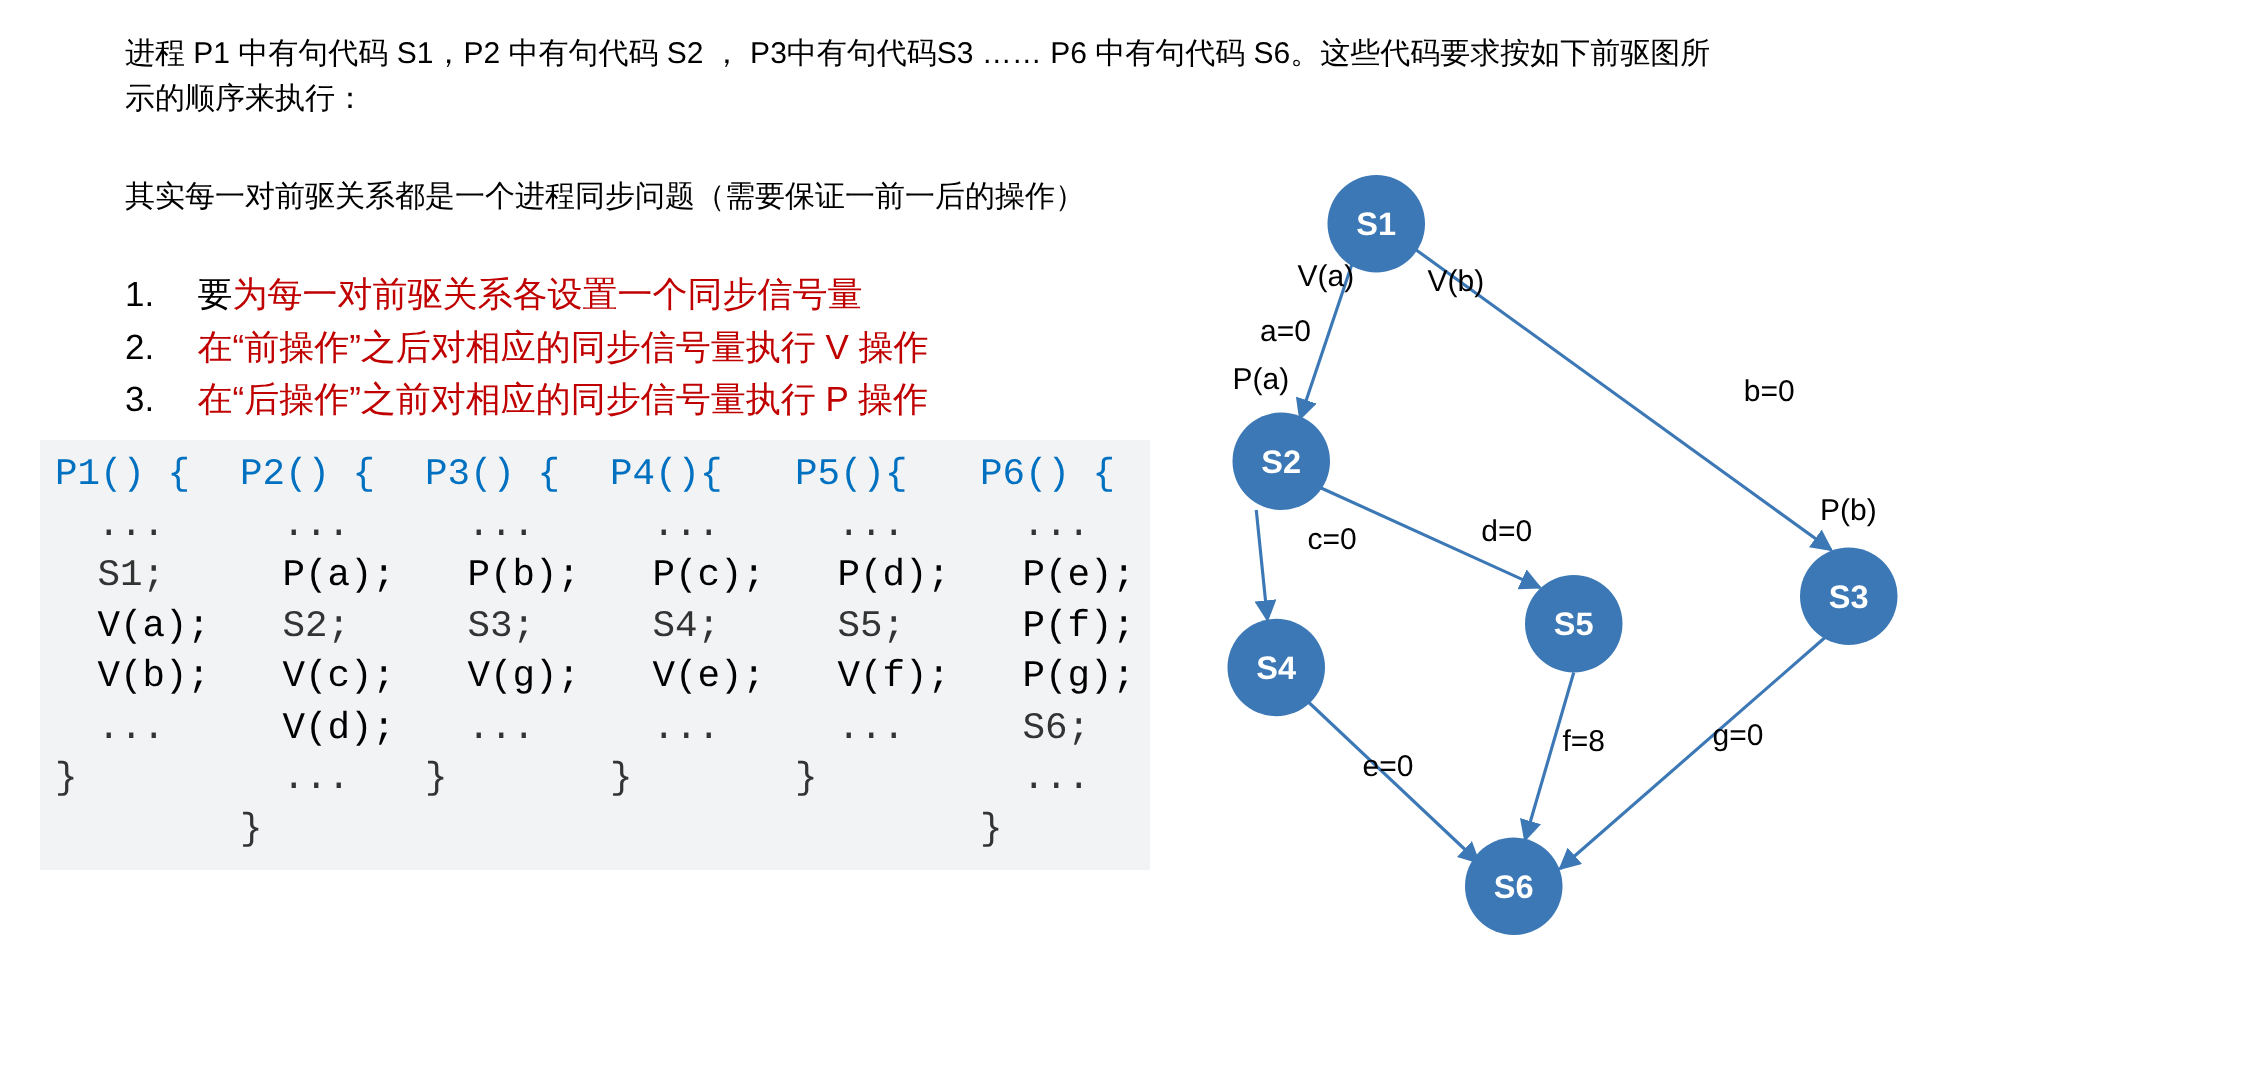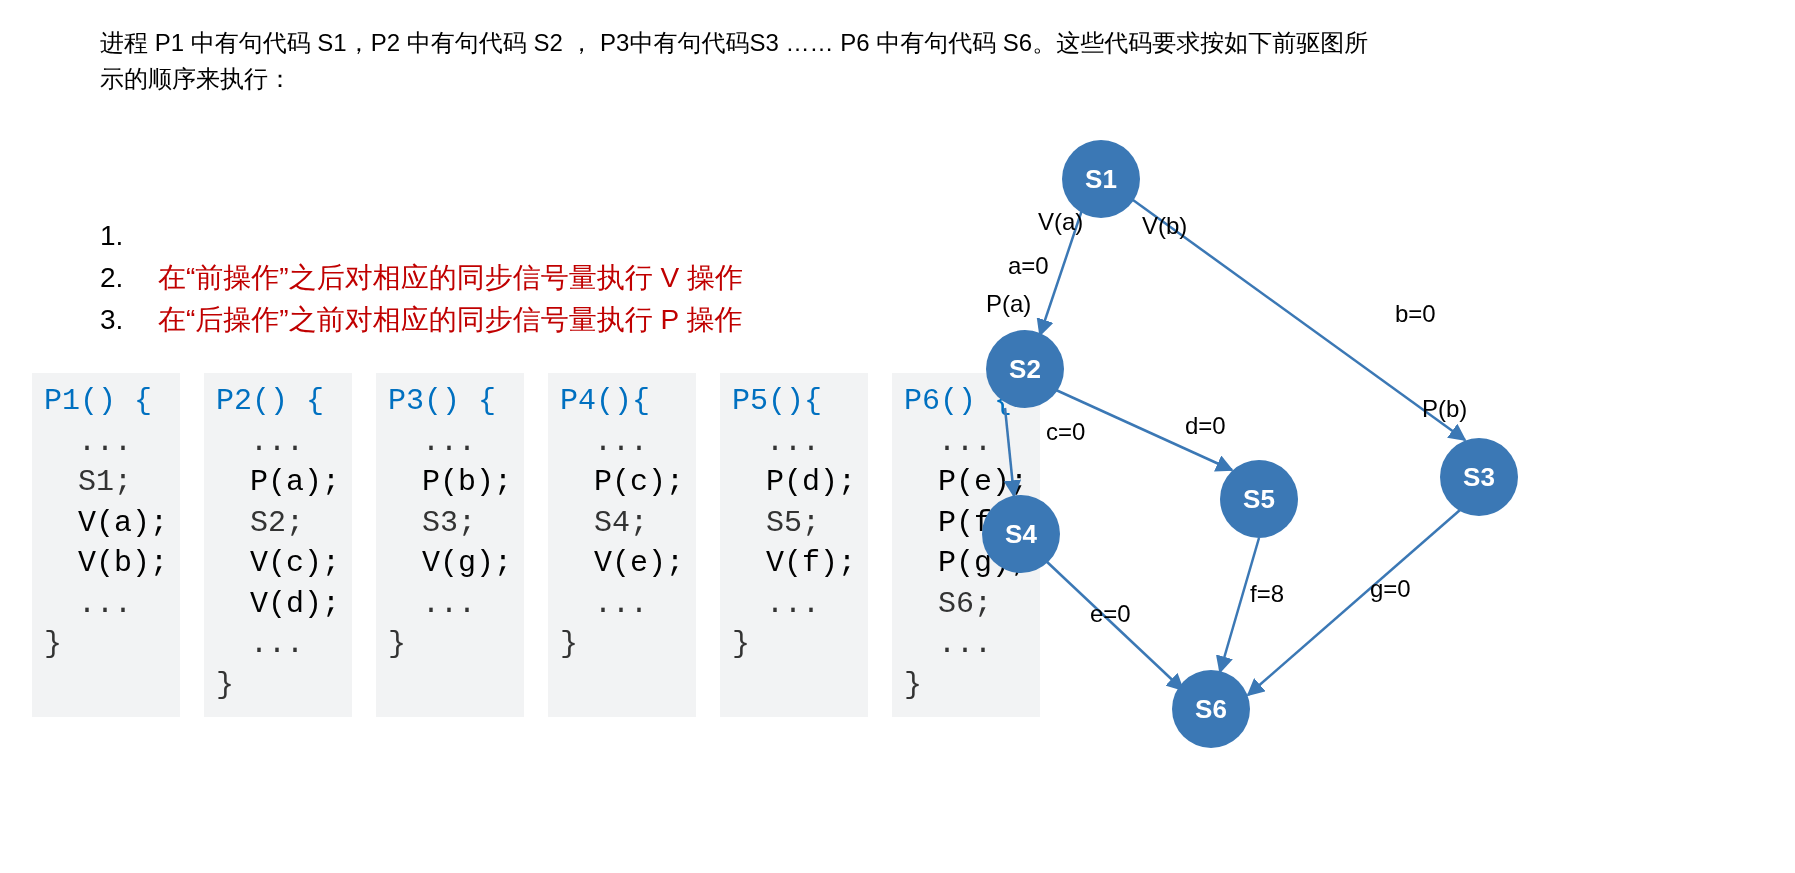--- a/index.html
+++ b/index.html
@@ -4,21 +4,21 @@
 <style>
   *{box-sizing:border-box;margin:0;padding:0}
   body{font-family:"Microsoft YaHei","PingFang SC",sans-serif;background:#fff;width:1795px;height:873px;position:relative;color:#000}
   .text-block{position:absolute;left:100px;font-size:24px;line-height:1.5}
   .intro{top:25px;width:1280px}
   .explain{top:140px;width:900px}
   .list{position:absolute;left:100px;top:215px;font-size:28px;line-height:1.5}
   .list-row{display:flex}
   .list-num{width:58px}
   .red{color:#c00000}
-  .code-boxes{position:absolute;top:373px;left:32px;display:flex;gap:24px}
+  .code-boxes{position:absolute;top:352px;left:32px;display:flex;}
   .code{background:#f2f3f4;padding:8px 12px 12px;font-family:Consolas,"Courier New",monospace;font-size:30px;line-height:1.35;color:#333;min-width:132px}
   .code .hdr{color:#0070c0;font-weight:400}
   .code .blk{color:#333}
   .code .fn{color:#000000}
   .code .ind{display:inline-block;width:34px}
   .diagram{position:absolute;top:140px;left:1000px;width:570px;height:640px}
   .node{position:absolute;width:78px;height:78px;border-radius:50%;background:#3b78b5;color:#fff;display:flex;align-items:center;justify-content:center;font-size:26px;font-weight:700}
   .n-s1{top:0;left:62px}
   .n-s2{top:190px;left:-14px}
   .n-s3{top:298px;left:440px}
@@ -26,24 +26,26 @@
   .n-s5{top:320px;left:220px}
   .n-s6{top:530px;left:172px}
   .elabel{position:absolute;font-size:24px;color:#000}
   svg.edges{position:absolute;top:0;left:0;width:570px;height:640px;overflow:visible}
 </style>
 </head>
 <body>
 
 <div class="text-block intro">进程 P1 中有句代码 S1，P2 中有句代码 S2 ， P3中有句代码S3 …… P6 中有句代码 S6。这些代码要求按如下前驱图所示的顺序来执行：</div>
 <div class="text-block explain">
+  <div>其实每一对前驱关系都是一个进程同步问题（需要保证一前一后的操作）</div>
 </div>
 <div class="list">
   <div class="list-row">
       <span class="list-num">1.</span>
+      <span><span>要</span><span class="red">为每一对前驱关系各设置一个同步信号量</span></span>
     </div>
   <div class="list-row">
       <span class="list-num">2.</span>
       <span class="red">在“前操作”之后对相应的同步信号量执行 V 操作</span>
     </div>
   <div class="list-row">
       <span class="list-num">3.</span>
       <span class="red">在“后操作”之前对相应的同步信号量执行 P 操作</span>
     </div>
 </div>
@@ -126,19 +128,19 @@
   <div class="node n-s2">S2</div>
   <div class="node n-s3">S3</div>
   <div class="node n-s4">S4</div>
   <div class="node n-s5">S5</div>
   <div class="node n-s6">S6</div>
   <span class="elabel" style="top:68px;left:38px">V(a)</span>
   <span class="elabel" style="top:72px;left:142px">V(b)</span>
   <span class="elabel" style="top:112px;left:8px">a=0</span>
   <span class="elabel" style="top:150px;left:-14px">P(a)</span>
   <span class="elabel" style="top:160px;left:395px">b=0</span>
-  <span class="elabel" style="top:255px;left:422px">P(b)</span>
+  <span class="elabel" style="top:255px;left:456px">P(b)</span>
   <span class="elabel" style="top:278px;left:46px">c=0</span>
   <span class="elabel" style="top:272px;left:185px">d=0</span>
   <span class="elabel" style="top:460px;left:90px">e=0</span>
   <span class="elabel" style="top:440px;left:250px">f=8</span>
   <span class="elabel" style="top:435px;left:370px">g=0</span>
 </div>
 
 </body></html>

